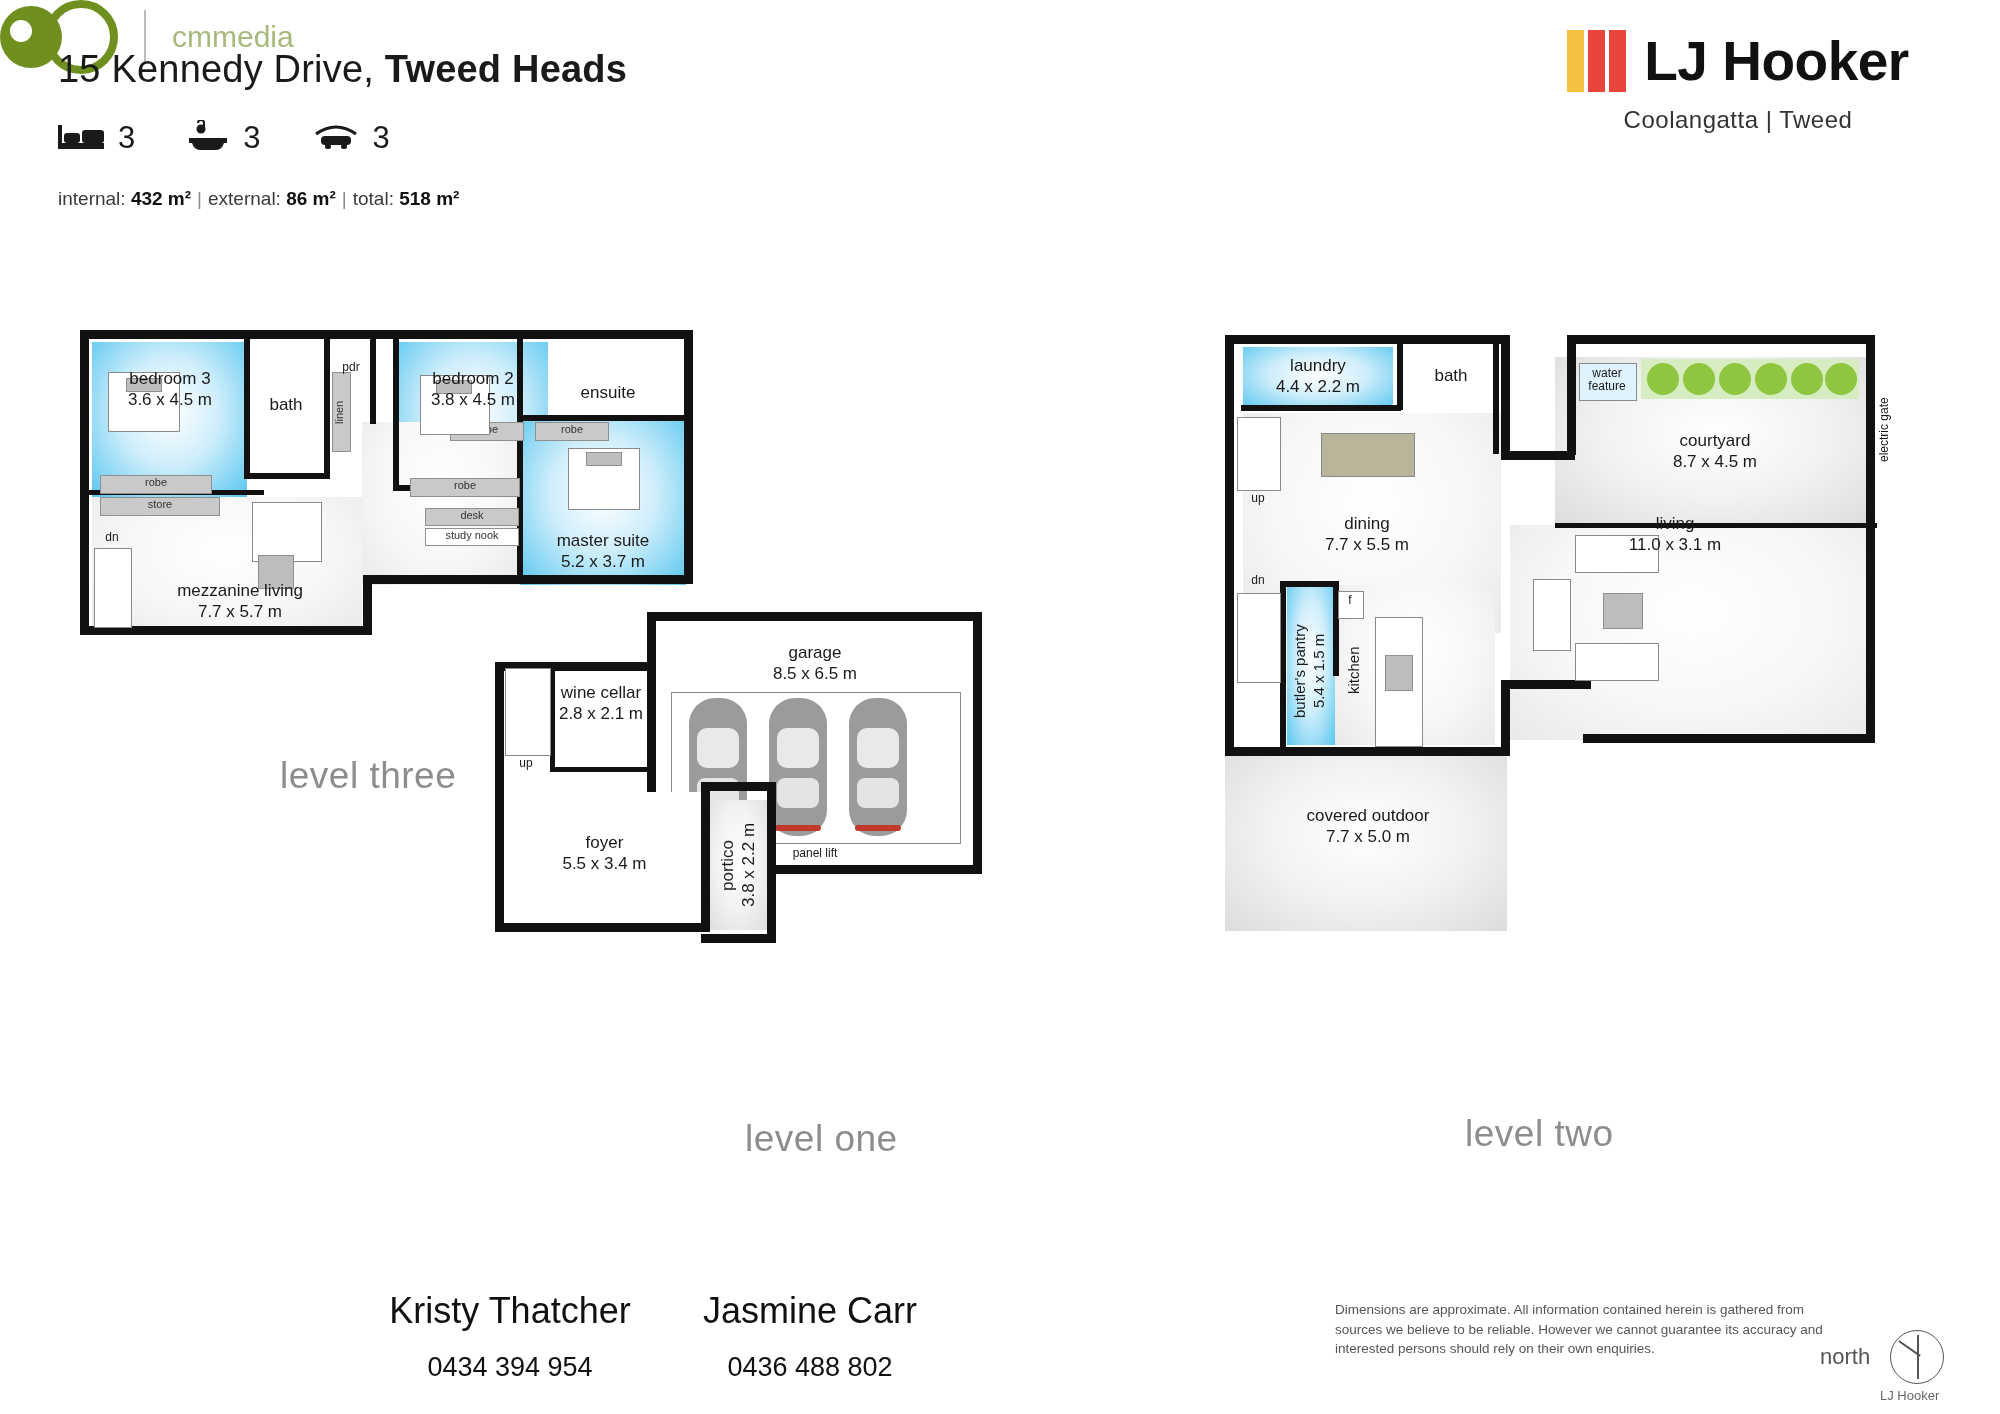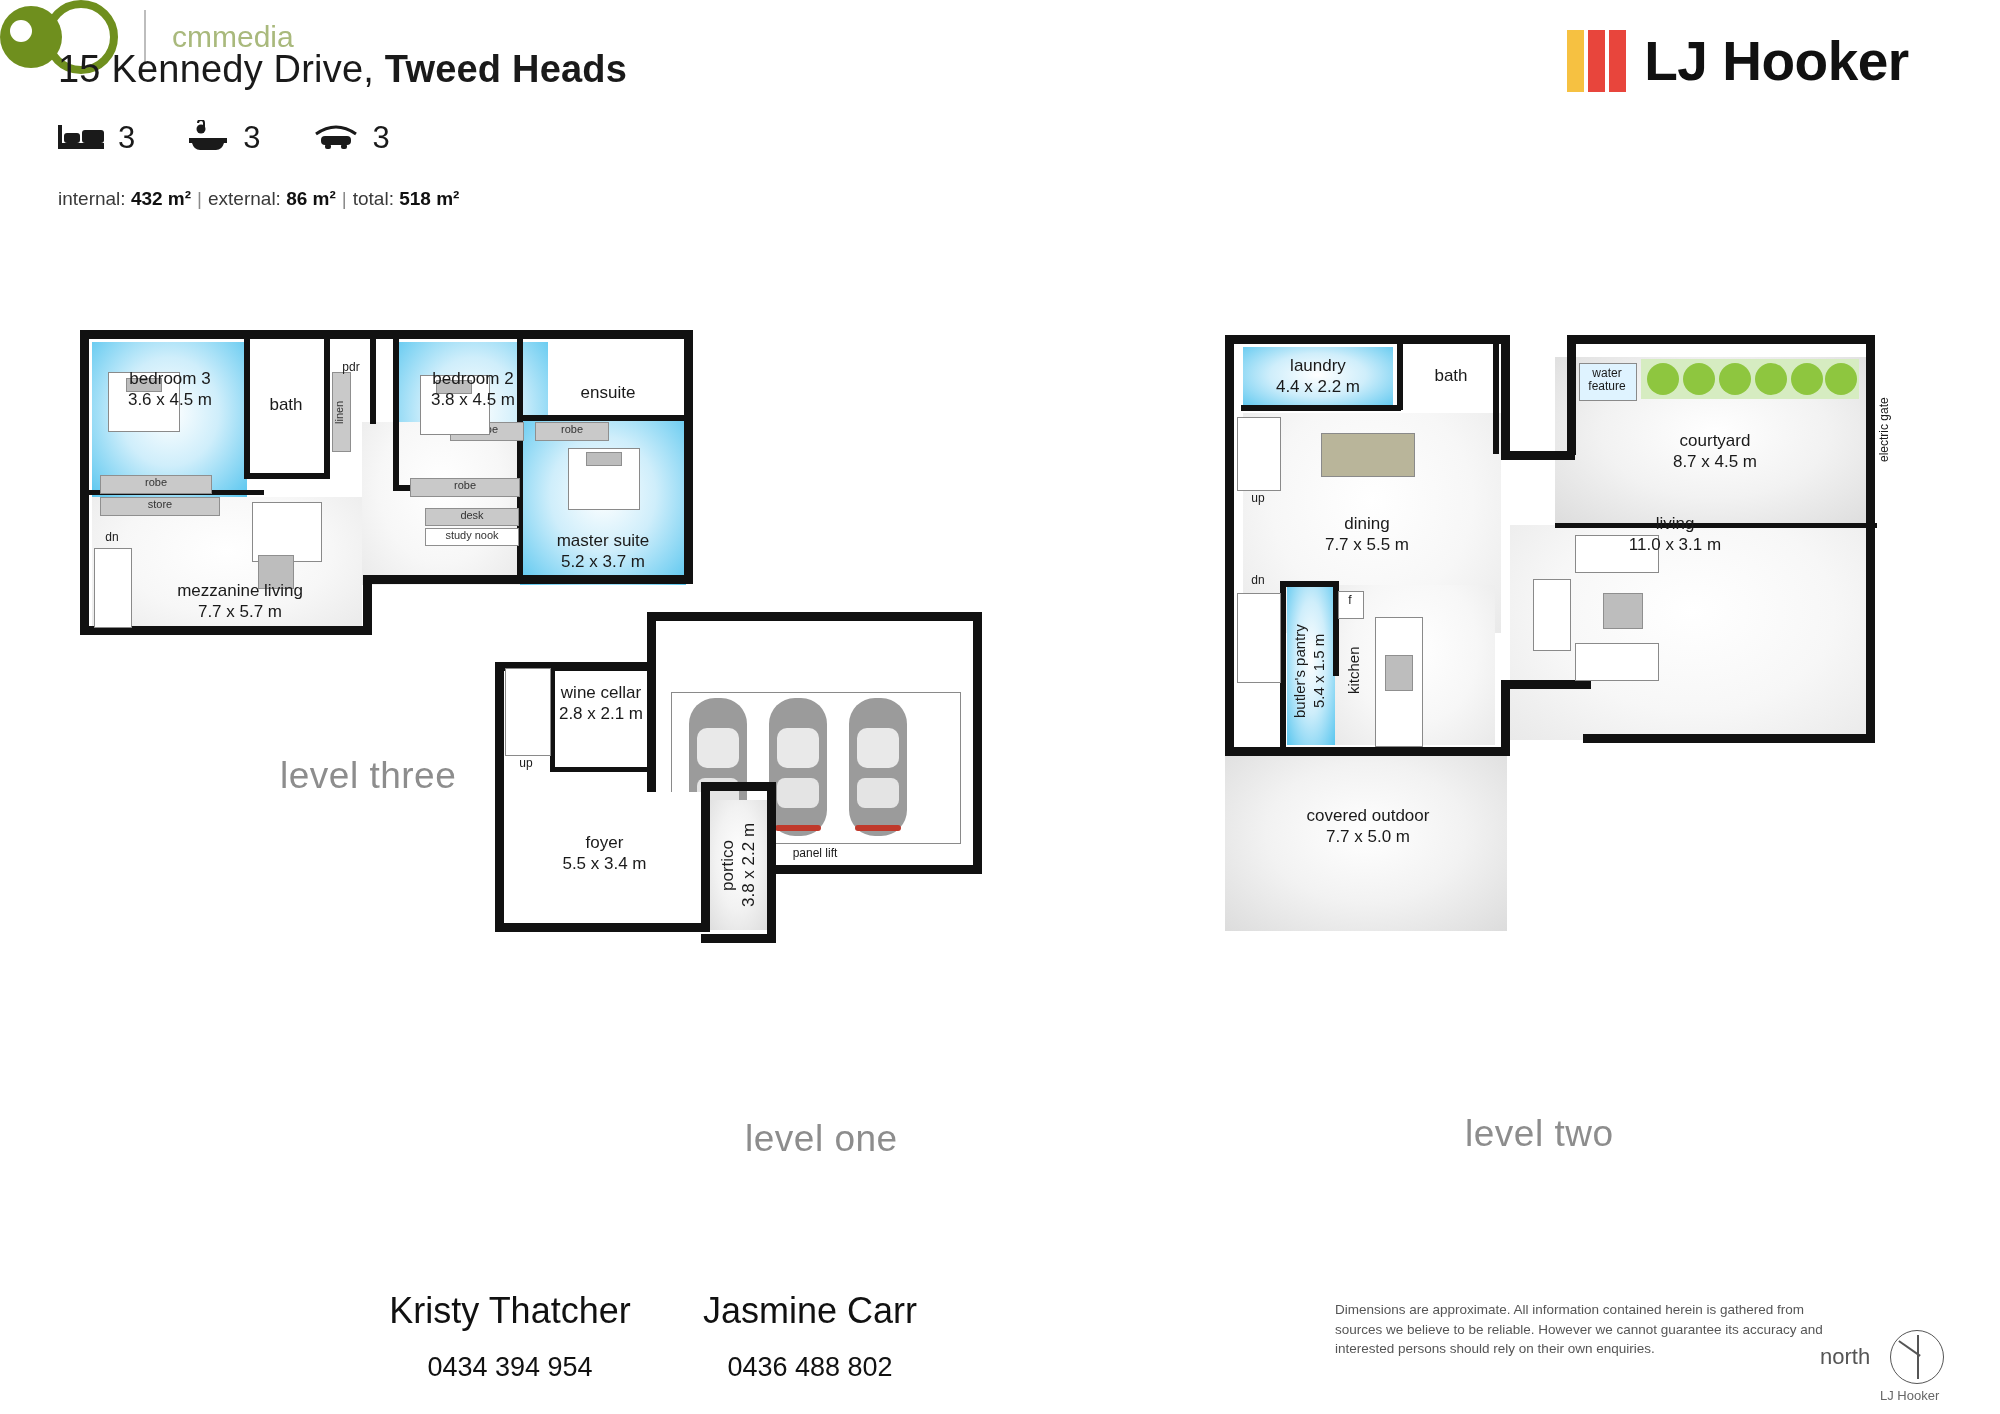--- a/index.html
+++ b/index.html
@@ -118,20 +118,21 @@
 
 <div class="abs" id="brand">
   <div id="brand-row">
     <div id="brand-bars">
       <i style="background:#f6c141"></i>
         <i style="background:#e8453c"></i>
         <i style="background:#e8453c"></i>
     </div>
     <div id="brand-name">LJ Hooker</div>
   </div>
+  <div id="brand-sub">Coolangatta | Tweed</div>
 </div>
 
 <div class="abs" style="left:80px;top:330px;width:680px;height:420px;">
 
   <div class="room fill-blue" style="left:12px;top:12px;width:155px;height:155px;"></div>
   <div class="room fill-white" style="left:167px;top:12px;width:80px;height:135px;"></div>
   <div class="room fill-white" style="left:247px;top:12px;width:48px;height:80px;"></div>
   <div class="room fill-blue" style="left:318px;top:12px;width:150px;height:155px;"></div>
   <div class="room fill-white" style="left:468px;top:12px;width:138px;height:78px;"></div>
   <div class="room fill-blue" style="left:440px;top:90px;width:166px;height:165px;"></div>
@@ -215,20 +216,23 @@
 </div>
 <div class="levelcap" style="left:280px;top:755px;">level three</div>
 
 <div class="abs" style="left:495px;top:612px;width:690px;height:480px;">
 
   <div class="room fill-white" style="left:160px;top:10px;width:320px;height:250px;"></div>
   <div class="wall" style="left:152px;top:0;width:335px;height:9px;"></div>
   <div class="wall" style="left:152px;top:0;width:9px;height:262px;"></div>
   <div class="wall" style="left:478px;top:0;width:9px;height:262px;"></div>
   <div class="wall" style="left:152px;top:253px;width:335px;height:9px;"></div>
+  <div class="rmlabel" style="left:175px;top:30px;width:290px;">
+    <span>garage</span><span class="dim">8.5 x 6.5 m</span>
+  </div>
   <div class="thinbox" style="left:176px;top:80px;width:288px;height:150px;"></div>
 
   <div class="abs" style="left:188px;top:82px;">
     <svg width="70" height="146" viewBox="0 0 70 146">
         <rect x="6" y="4" width="58" height="138" rx="26" fill="#9b9b9b"></rect>
         <rect x="14" y="34" width="42" height="40" rx="10" fill="#e9e9e9"></rect>
         <rect x="14" y="84" width="42" height="30" rx="8" fill="#e4e4e4"></rect>
         <rect x="12" y="131" width="46" height="6" rx="3" fill="#c0392b"></rect>
       </svg>
   </div>

